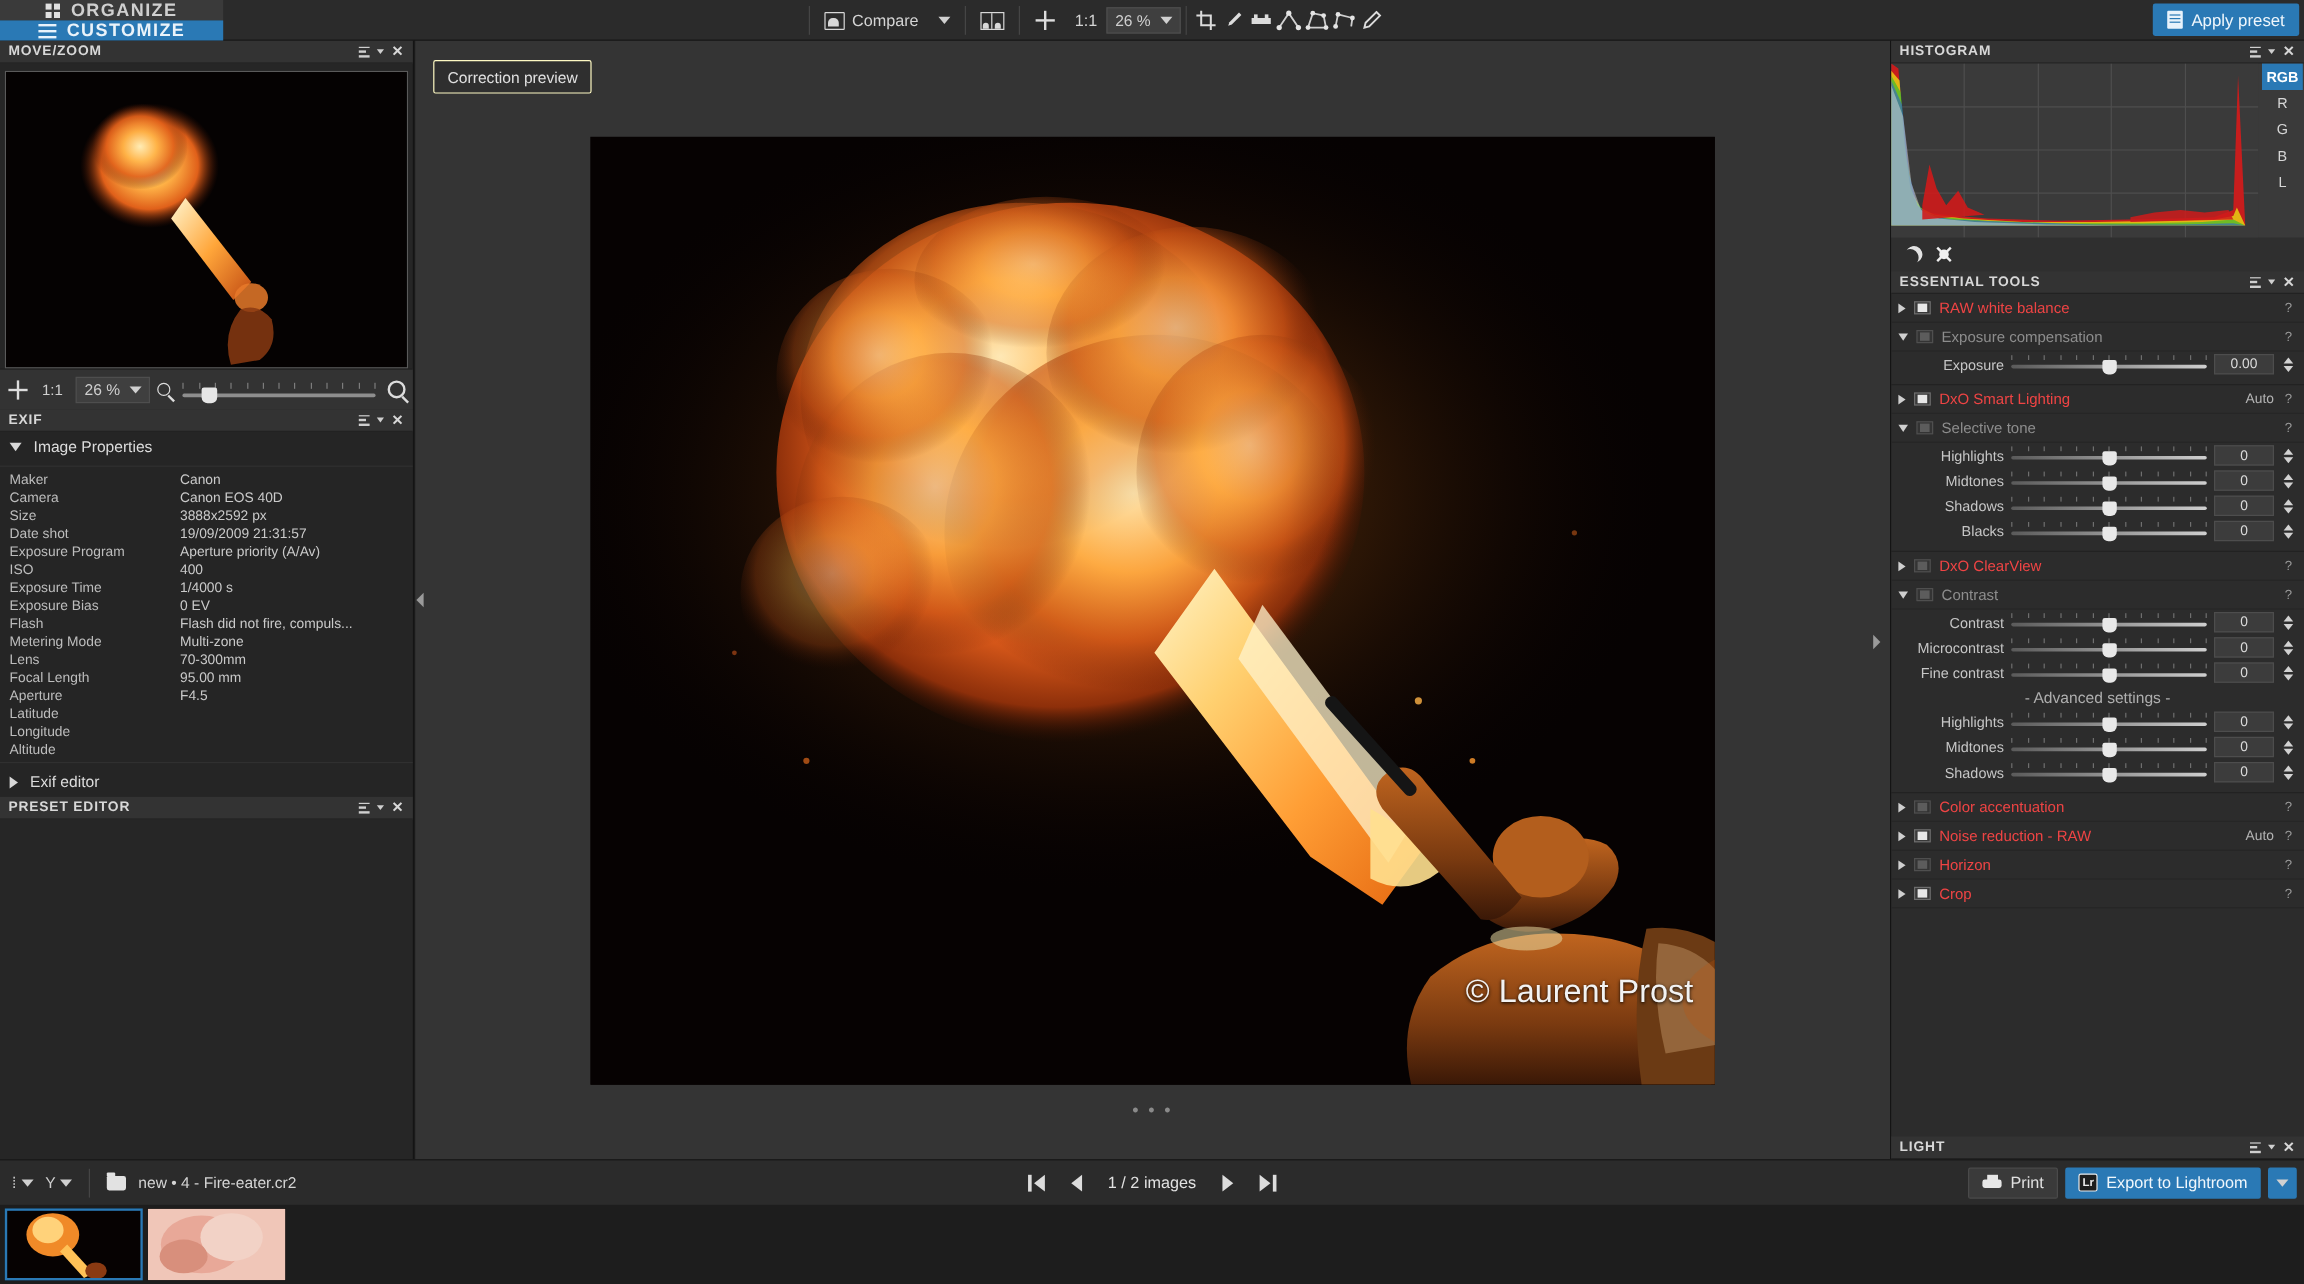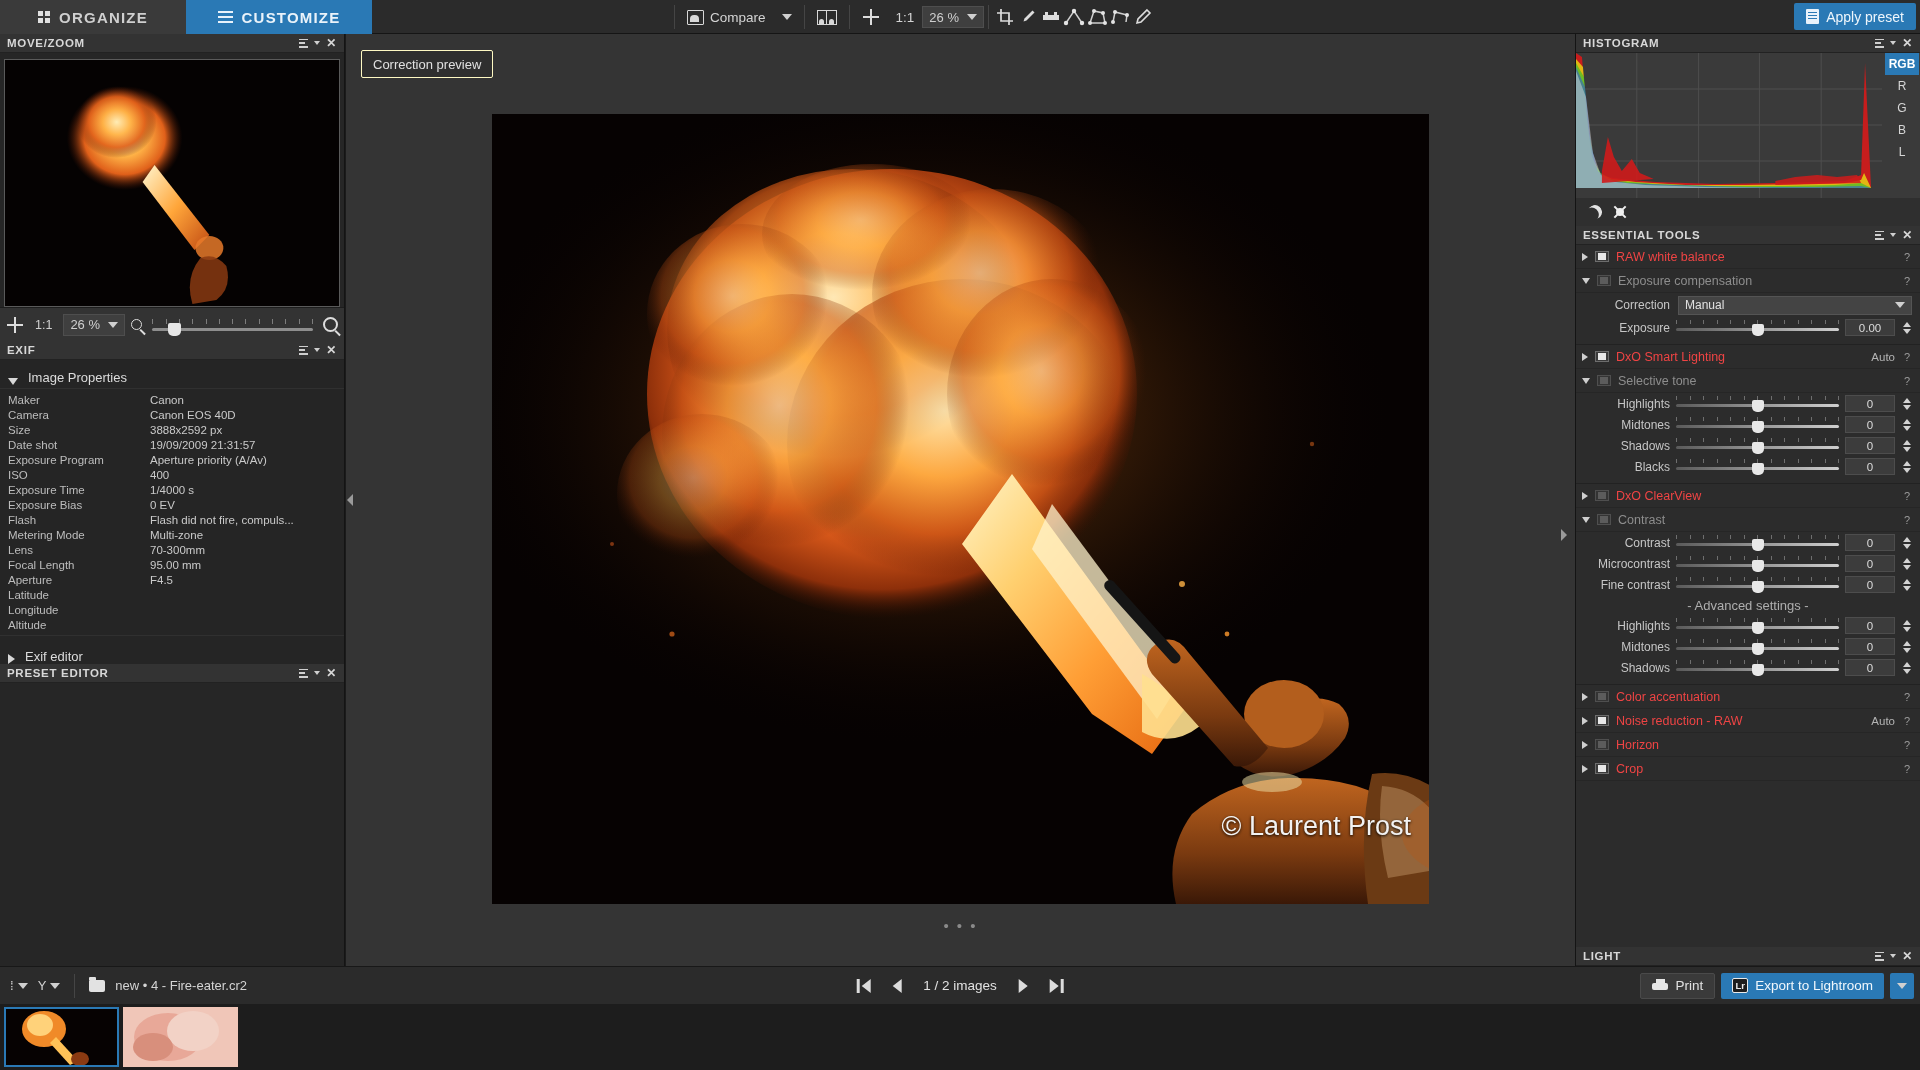--- a/index.html
+++ b/index.html
@@ -10,21 +10,21 @@
     color: #c8c8c8;
     overflow: hidden;
   }
   #app { position: relative; width: 1920px; height: 1070px; }
 
   
   #topbar {
     position: absolute; left: 0; top: 0; width: 1920px; height: 34px;
     background: #2b2b2b;
     border-bottom: 1px solid #151515;
-    display: flex; align-items: stretch;
+    display: flex; align-items: stretch; flex-direction: column;
   }
   .modetab {
     width: 186px; height: 34px;
     display: flex; align-items: center; justify-content: center; gap: 9px;
     font-size: 15px; letter-spacing: 1.2px; font-weight: bold;
     color: #cfcfcf; background: #3a3a3a; cursor: pointer;
   }
   .modetab.inactive { background: #3a3a3a; }
   .modetab.active { background: #2a79b5; color: #eaf3fa; }
   .grid-icon { display:grid; grid-template-columns: 5px 5px; grid-template-rows:5px 5px; gap:2px;}
@@ -108,21 +108,21 @@
   .zs-track{position:absolute;left:0;right:0;top:13px;height:3px;background:#8e8e8e;border-radius:2px;}
   .zs-ticks{position:absolute;left:0;right:0;top:4px;height:5px;display:flex;justify-content:space-between;}
   .zs-ticks i{width:1px;height:5px;background:#7d7d7d;display:block;}
   .zs-knob{position:absolute;left:10%;top:8px;width:13px;height:13px;background:#e6e6e6;border-radius:2px 2px 5px 5px;cursor:pointer;}
   .mag{width:15px;height:15px;border:2px solid #ddd;border-radius:50%;position:relative;}
   .mag:after{content:"";position:absolute;right:-5px;bottom:-4px;width:7px;height:2.4px;background:#ddd;transform:rotate(45deg);}
   .mag.small{width:11px;height:11px;border-width:1.8px;}
 
   #exif-body{background:#252525;padding:0;}
   .section-row{
-    height:25px;display:flex;align-items:flex-end;gap:10px;padding:0 8px;
+    height:25px;display:flex;align-items:center;gap:10px;padding:0 8px;
     font-size:13px;color:#dcdcdc;cursor:pointer;
   }
   .tri{width:0;height:0;border-top:5px solid transparent;border-bottom:5px solid transparent;border-left:7px solid #d8d8d8;}
   .tri.down{border-left:5px solid transparent;border-right:5px solid transparent;border-top:7px solid #d8d8d8;border-bottom:none;}
   table.exif{width:100%;border-collapse:collapse;font-size:11.5px;}
   table.exif td{padding:1.5px 0;color:#bdbdbd;}
   table.exif td.k{width:150px;padding-left:8px;}
   table.exif td.v{color:#cacaca;}
   .exif-divider{height:1px;background:#303030;margin:3px 0;}
 
@@ -702,27 +702,20 @@
           <span class="chk checked"></span>
           <span class="lbl">RAW white balance</span>
           <span class="qmark">?</span>
         </div>
         <div class="tool-row off">
           <span class="tri-s down"></span>
           <span class="chk dim"></span>
           <span class="lbl">Exposure compensation</span>
           <span class="qmark">?</span>
         </div>
-        <div class="combo-row">
-          <span class="name">Correction</span>
-          <span class="combo">
-            <span>Manual</span>
-            <span class="caret"></span>
-          </span>
-        </div>
         <div class="ctl-row">
           <span class="name">Exposure</span>
           <span class="slider">
             <span class="sl-ticks">
               <i></i>
               <i></i>
               <i></i>
               <i></i>
               <i></i>
               <i></i>

